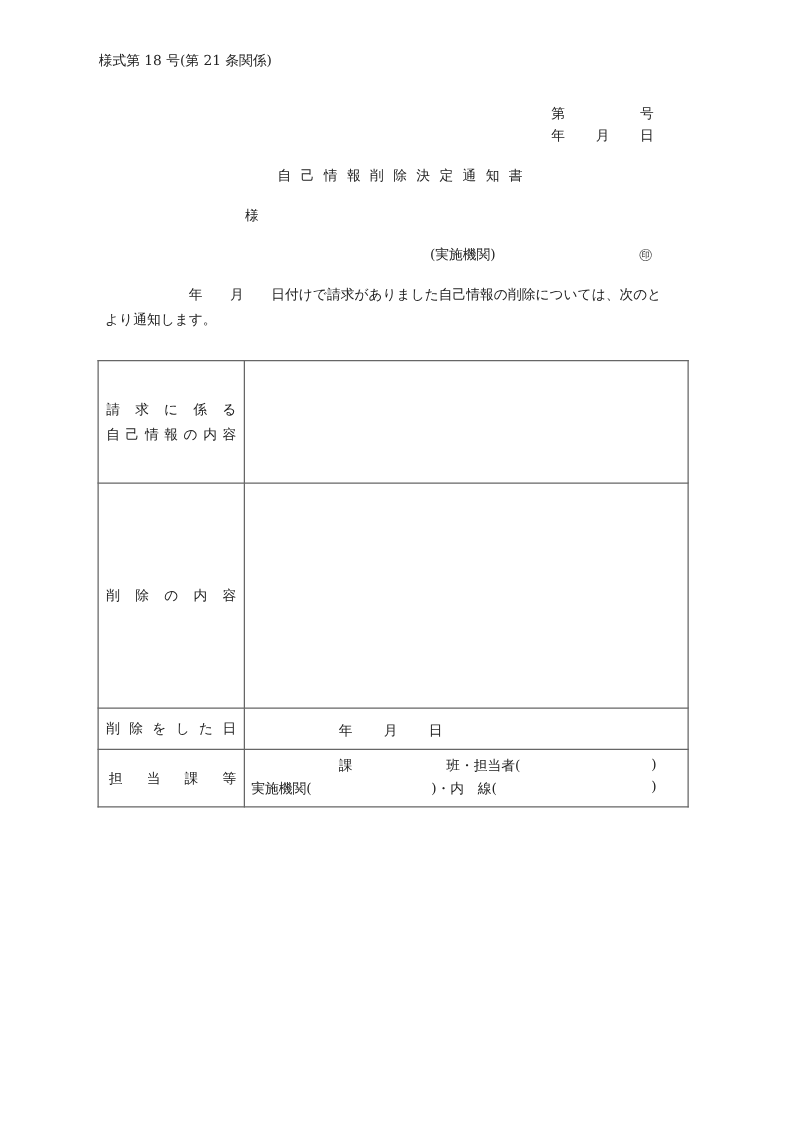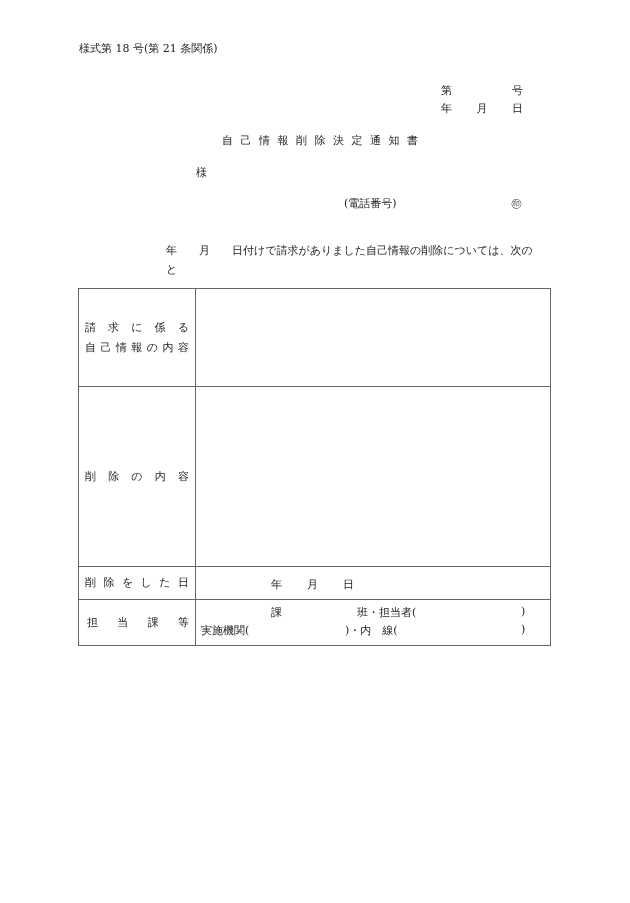--- a/index.html
+++ b/index.html
@@ -8,21 +8,21 @@
   .abs { position:absolute; white-space:nowrap; }
   .form-no { left:79px; top:41px; font-size:11px; }
   .no-line { left:441px; top:83px; width:82px; }
   .date-line { left:441px; top:101px; width:82px; }
   .spread { display:flex; justify-content:space-between; }
   .title { left:222px; top:133px; font-size:11px; letter-spacing:7.5px; }
   .sama { left:196px; top:165px; }
   .agency { left:344px; top:196px; }
   .seal { left:511px; top:196px; }
   .body-text { left:86px; top:225px; width:465px; line-height:19px; white-space:normal; }
-  .body-text p { margin:16px; }
+  .body-text p { margin:1px; }
   table.form { position:absolute; left:78px; top:288px; width:473px; border-collapse:collapse; }
   table.form td { border:1px solid #666; vertical-align:middle; padding:0; }
   td.label { width:116px; font-size:11px; }
   .lbl-spread { display:flex; justify-content:space-between; padding:0 6px 0 6px; line-height:20px; }
   .r1 { height:98px; } .r2 { height:180px; } .r3 { height:33px; } .r4 { height:46px; }
   .date-cell { position:relative; }
   .tanto-cell { position:relative; }
   .inner { position:absolute; white-space:nowrap; }
 </style>
 </head>
@@ -37,25 +37,26 @@
 <div class="abs date-line spread">
   <span>年</span>
   <span>月</span>
   <span>日</span>
 </div>
 
 <div class="abs title">自己情報削除決定通知書</div>
 
 <div class="abs sama">様</div>
 
-<div class="abs agency">(電話番号)</div>
+<div class="abs agency">(実施機関)</div>
 <div class="abs seal">㊞</div>
 
 <div class="abs body-text">
   <p style="padding-left:64px">年　　月　　日付けで請求がありました自己情報の削除については、次のと</p>
+  <p style="margin-left:-2px">より通知します。</p>
 </div>
 
 <table class="form">
   <tbody>
       <tr class="r1">
     <td class="label">
       <div class="lbl-spread">
         <span>請</span>
         <span>求</span>
         <span>に</span>

